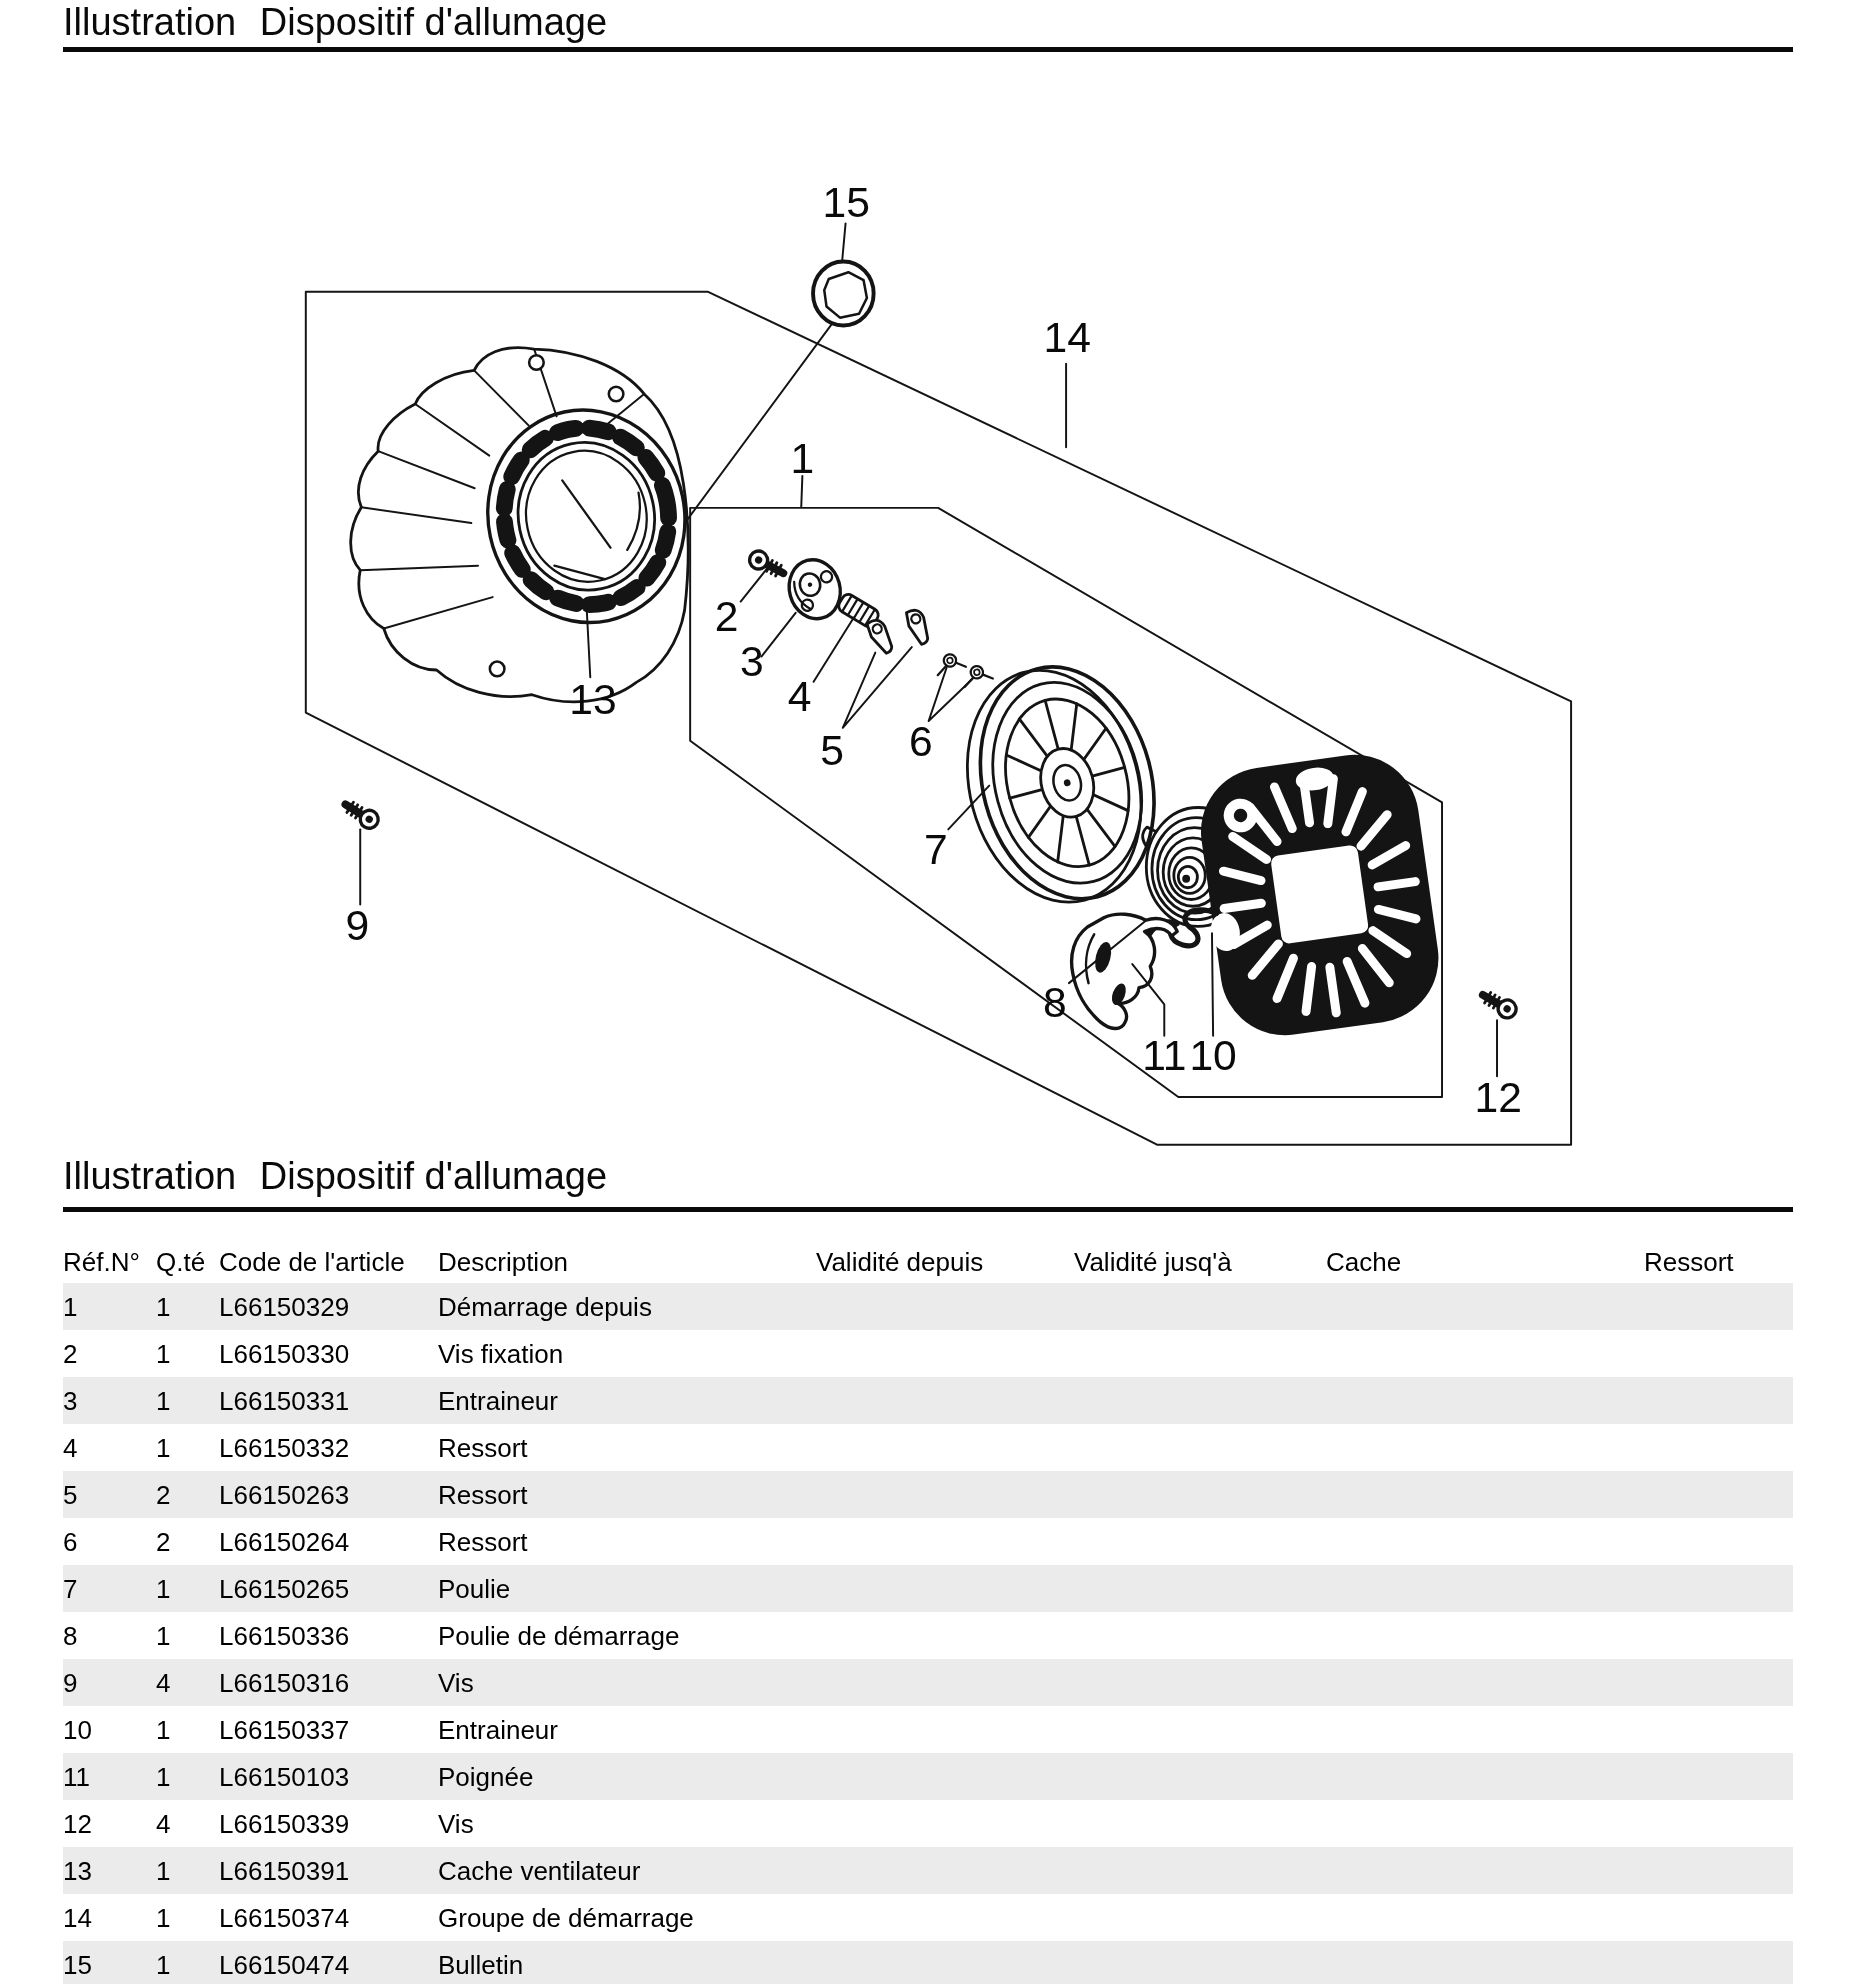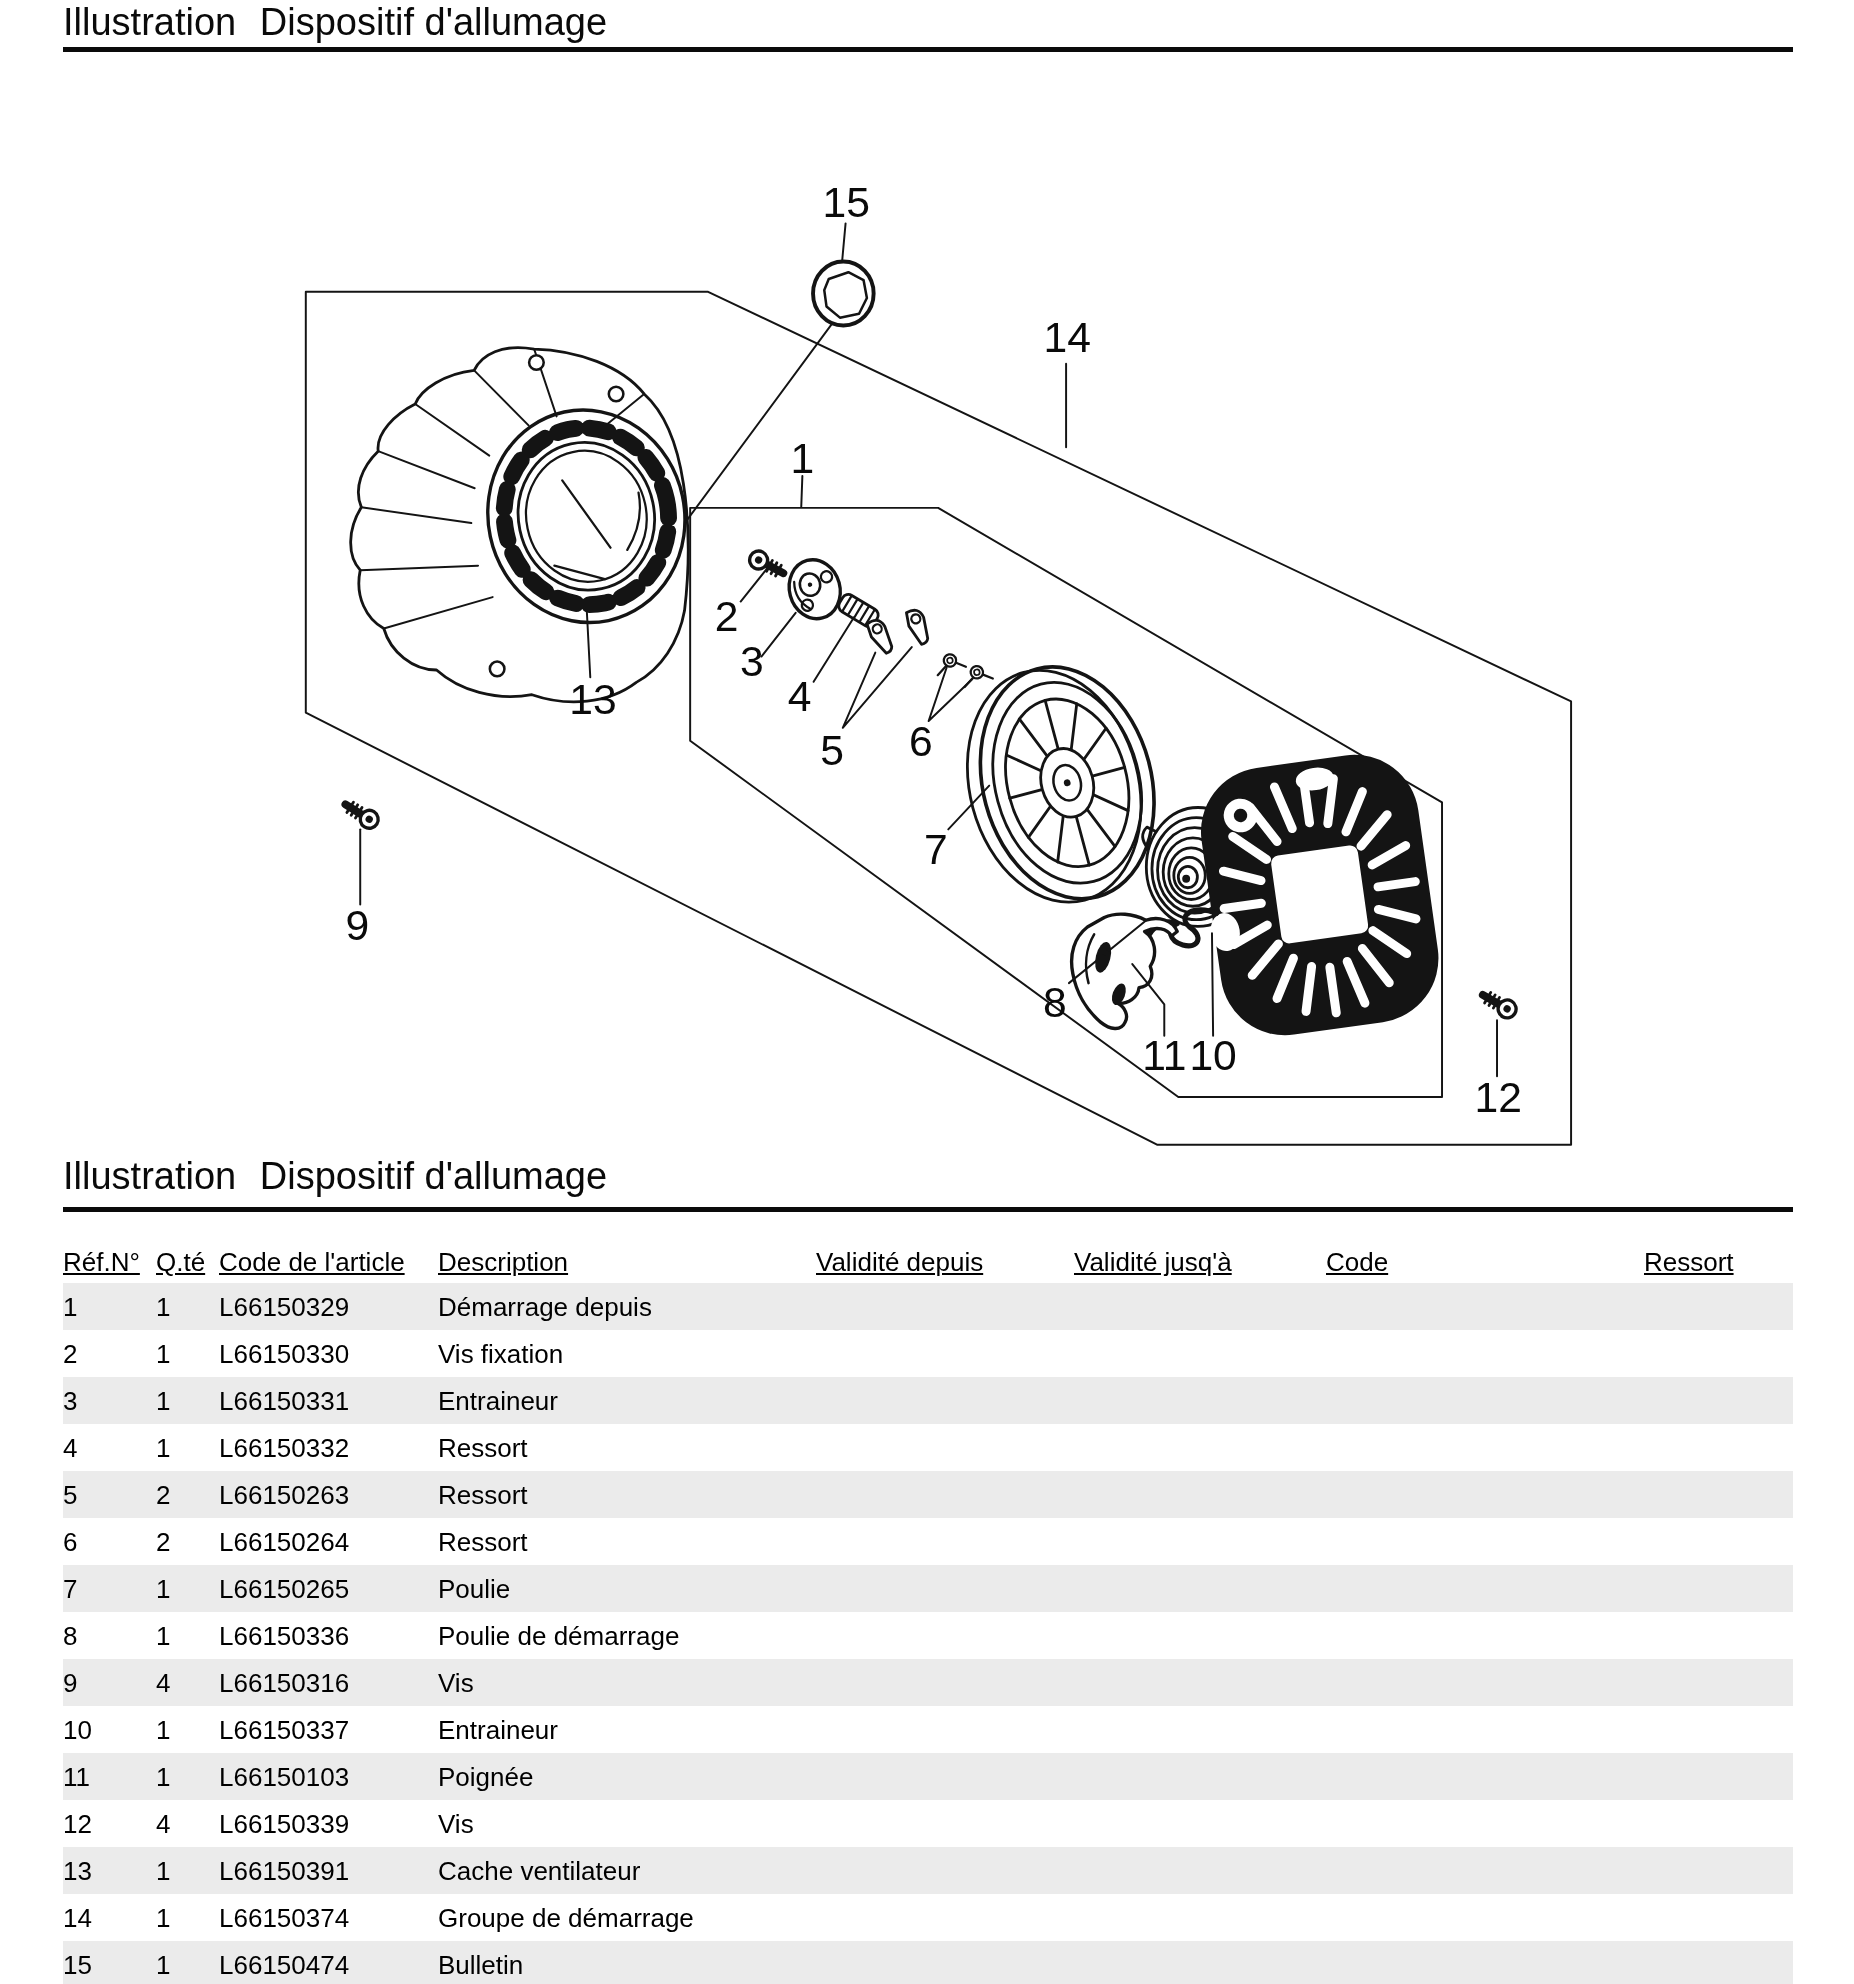--- a/index.html
+++ b/index.html
@@ -10,21 +10,21 @@
   #title-mid{top:1155px;}
   .rule{position:absolute;left:63px;width:1730px;height:4.5px;background:#0a0a0a;}
   #rule-top{top:47px;}
   #rule-mid{top:1207px;}
   #diagram{position:absolute;left:0;top:0;width:1855px;height:1156px;}
   svg text{font-family:"Liberation Sans",sans-serif;font-size:76px;fill:#0a0a0a;}
   #table-wrap{position:absolute;left:63px;top:1240px;width:1730px;}
   .thead,.trow{display:grid;grid-template-columns:93px 63px 219px 378px 258px 252px 318px 148px;}
   .thead{height:43px;align-items:end;}
   .cell{font-size:26px;line-height:1;padding:0;white-space:nowrap;overflow:visible;}
-  .thead .cell{padding-bottom:7.9px;text-decoration:underline;}
+  .thead .cell{padding-bottom:7.9px;}
   .trow{height:47px;align-items:center;}
   .trow:nth-child(odd){background:#ebebeb;}
 </style>
 </head>
 <body>
 
 <div class="title" id="title-top">
   <span class="t1">Illustration</span><span>Dispositif d'allumage</span>
 </div>
 <div class="rule" id="rule-top"></div>
@@ -267,21 +267,21 @@
 <div class="rule" id="rule-mid"></div>
 
 <div id="table-wrap">
   <div class="thead">
       <div class="cell">Réf.N°</div>
       <div class="cell">Q.té</div>
       <div class="cell">Code de l'article</div>
       <div class="cell">Description</div>
       <div class="cell">Validité depuis</div>
       <div class="cell">Validité jusq'à</div>
-      <div class="cell">Code</div>
+      <div class="cell">Cache</div>
       <div class="cell">Ressort</div>
     </div>
   <div>
       <div class="trow">
         <div class="cell">1</div>
         <div class="cell">1</div>
         <div class="cell">L66150329</div>
         <div class="cell">Démarrage depuis</div>
         <div class="cell"></div>
         <div class="cell"></div>

